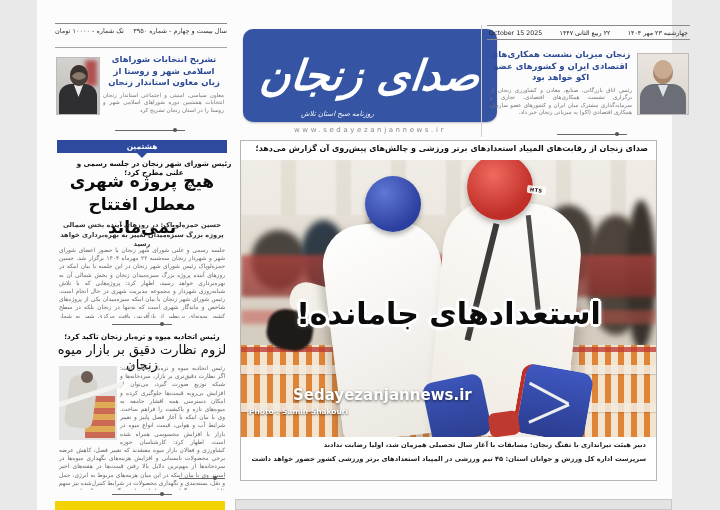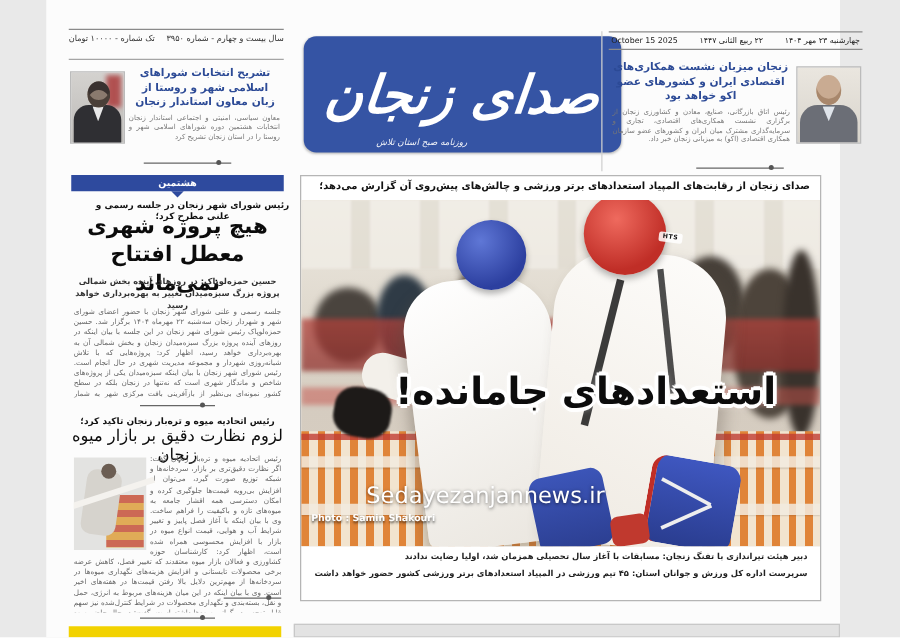--- a/index.html
+++ b/index.html
@@ -81,23 +81,23 @@
          background:linear-gradient(#3c55b8,#2c3f92);transform:rotate(-12deg);}
   .prot2{position:absolute;left:276px;top:208px;width:68px;height:70px;border-radius:12px;
          background:linear-gradient(#3f57c0,#2a3d90);transform:rotate(10deg);border-left:4px solid #c02e27;}
   .lace{position:absolute;width:44px;height:3px;background:#eee;}
   .lace.a{left:286px;top:232px;transform:rotate(28deg);}
   .lace.b{left:286px;top:252px;transform:rotate(-24deg);}
   .redpad{position:absolute;left:248px;top:252px;width:30px;height:24px;background:#c0392e;border-radius:6px;transform:rotate(-8deg);}
   .feat-headline{position:absolute;left:0;top:136px;width:100%;text-align:center;direction:rtl;
                  font-size:30px;font-weight:900;color:#0c0c0c;letter-spacing:-.5px;
                  text-shadow:-2px -2px 0 #fff,2px -2px 0 #fff,-2px 2px 0 #fff,2px 2px 0 #fff,
-                             -3px 0 0 #fff,3px 0 0 #fff,0 -3px 0 #fff,0 3px 0 #fff,0 0 7px #fff;padding-left:20px;}
+                             -3px 0 0 #fff,3px 0 0 #fff,0 -3px 0 #fff,0 3px 0 #fff,0 0 7px #fff;}
   .wm{position:absolute;left:8px;top:226px;color:#fff;}
-  .wm-site{font-size:18px;font-weight:400;text-shadow:0 1px 3px rgba(0,0,0,.6);padding-left:44px;}
+  .wm-site{font-size:15px;font-weight:700;text-shadow:0 1px 3px rgba(0,0,0,.6);padding-left:44px;}
   .wm-credit{font-size:7.5px;font-weight:bold;margin-top:3px;text-shadow:0 1px 2px rgba(0,0,0,.65);}
   .feat-bullets{padding:2px 10px 0 0;direction:rtl;text-align:right;font-size:6.7px;font-weight:600;color:#222;line-height:13.5px;}
   .page-marker{left:142px;top:476px;width:46px;}
 
   
   .sel-banner{left:20px;top:140px;width:170px;height:13px;background:#2e4a9e;color:#fff;font-size:7.5px;
               font-weight:bold;text-align:center;line-height:13px;}
   .sel-banner::after{content:"";position:absolute;left:50%;top:100%;transform:translateX(-50%);
                      border:5px solid transparent;border-top-color:#2e4a9e;}
   .kicker{width:170px;text-align:center;font-size:7.2px;font-weight:bold;color:#111;direction:rtl;}
@@ -145,20 +145,21 @@
       </div>
       <div class="box-headline">تشریح انتخابات شوراهای اسلامی شهر و روستا از زبان معاون استاندار زنجان</div>
       <div class="box-body">معاون سیاسی، امنیتی و اجتماعی استاندار زنجان انتخابات هشتمین دوره شوراهای اسلامی شهر و روستا را در استان زنجان تشریح کرد</div>
       <div class="abs endmark" style="left:60px;top:80px;width:70px;"></div>
     </div>
 
     <div class="abs masthead">
       <div class="masthead-title">صدای زنجان</div>
       <div class="masthead-sub rtl">روزنامه صبح استان تلاش</div>
     </div>
+    <div class="abs site-line">www.sedayezanjannews.ir</div>
 
     <div class="abs vsep"></div>
 
     <div class="abs date-bar">
       <span>چهارشنبه ۲۳ مهر ۱۴۰۴</span>
       <span>۲۲ ربیع الثانی ۱۴۴۷</span>
       <span>October 15 2025</span>
     </div>
 
     <div class="abs tr-box">

